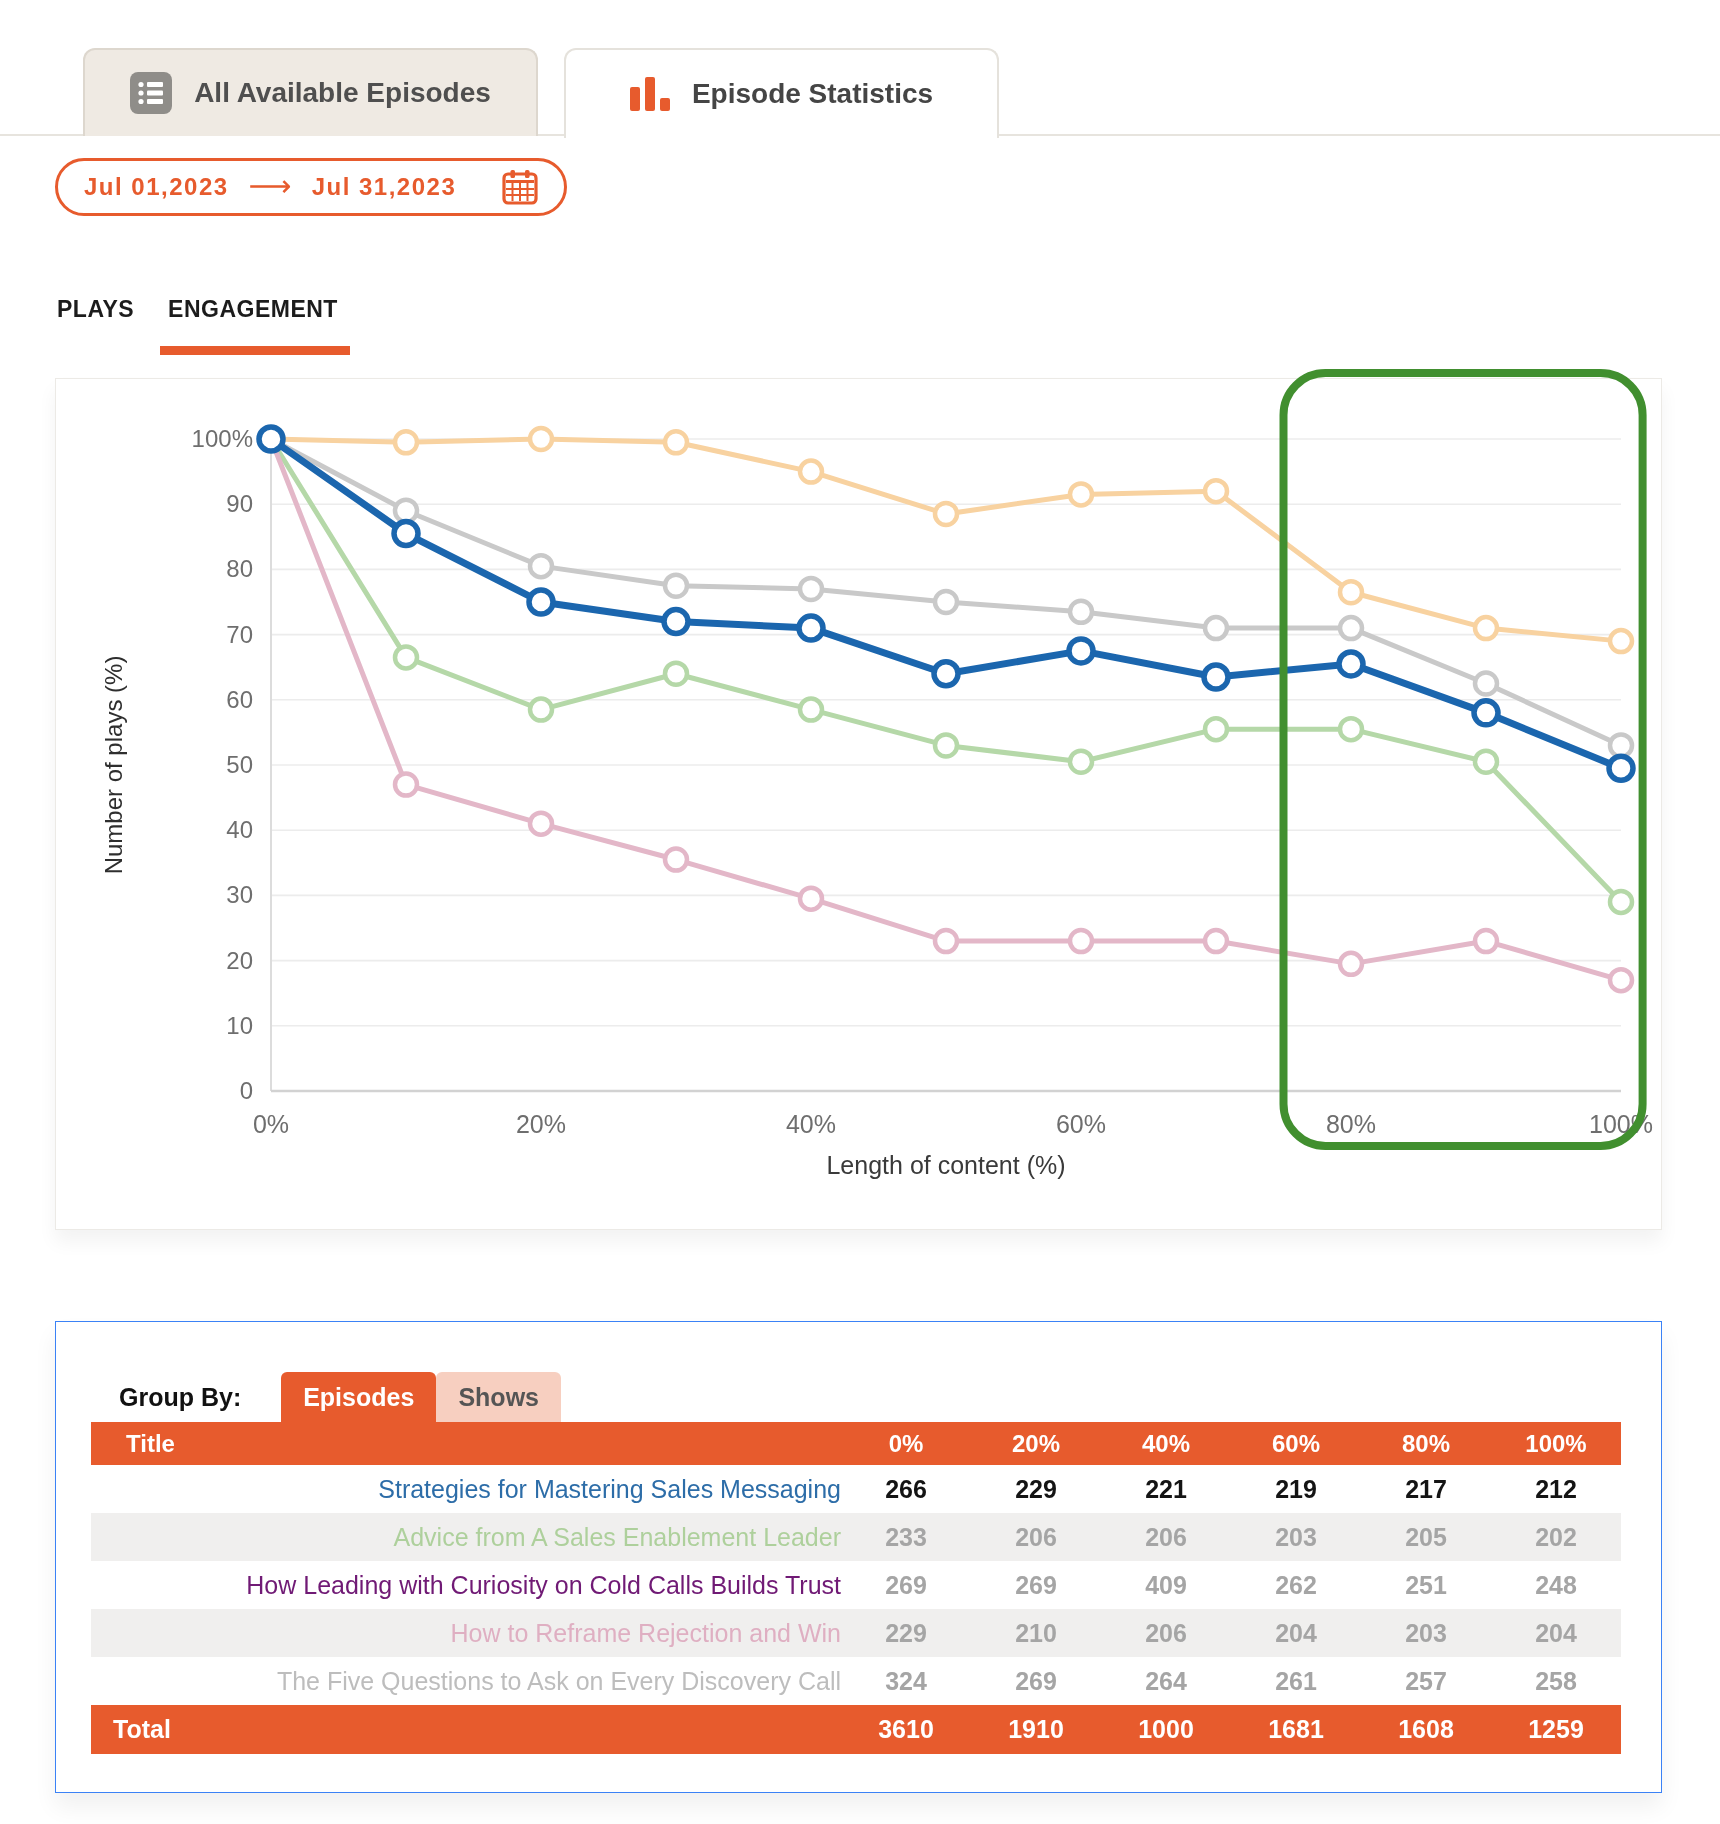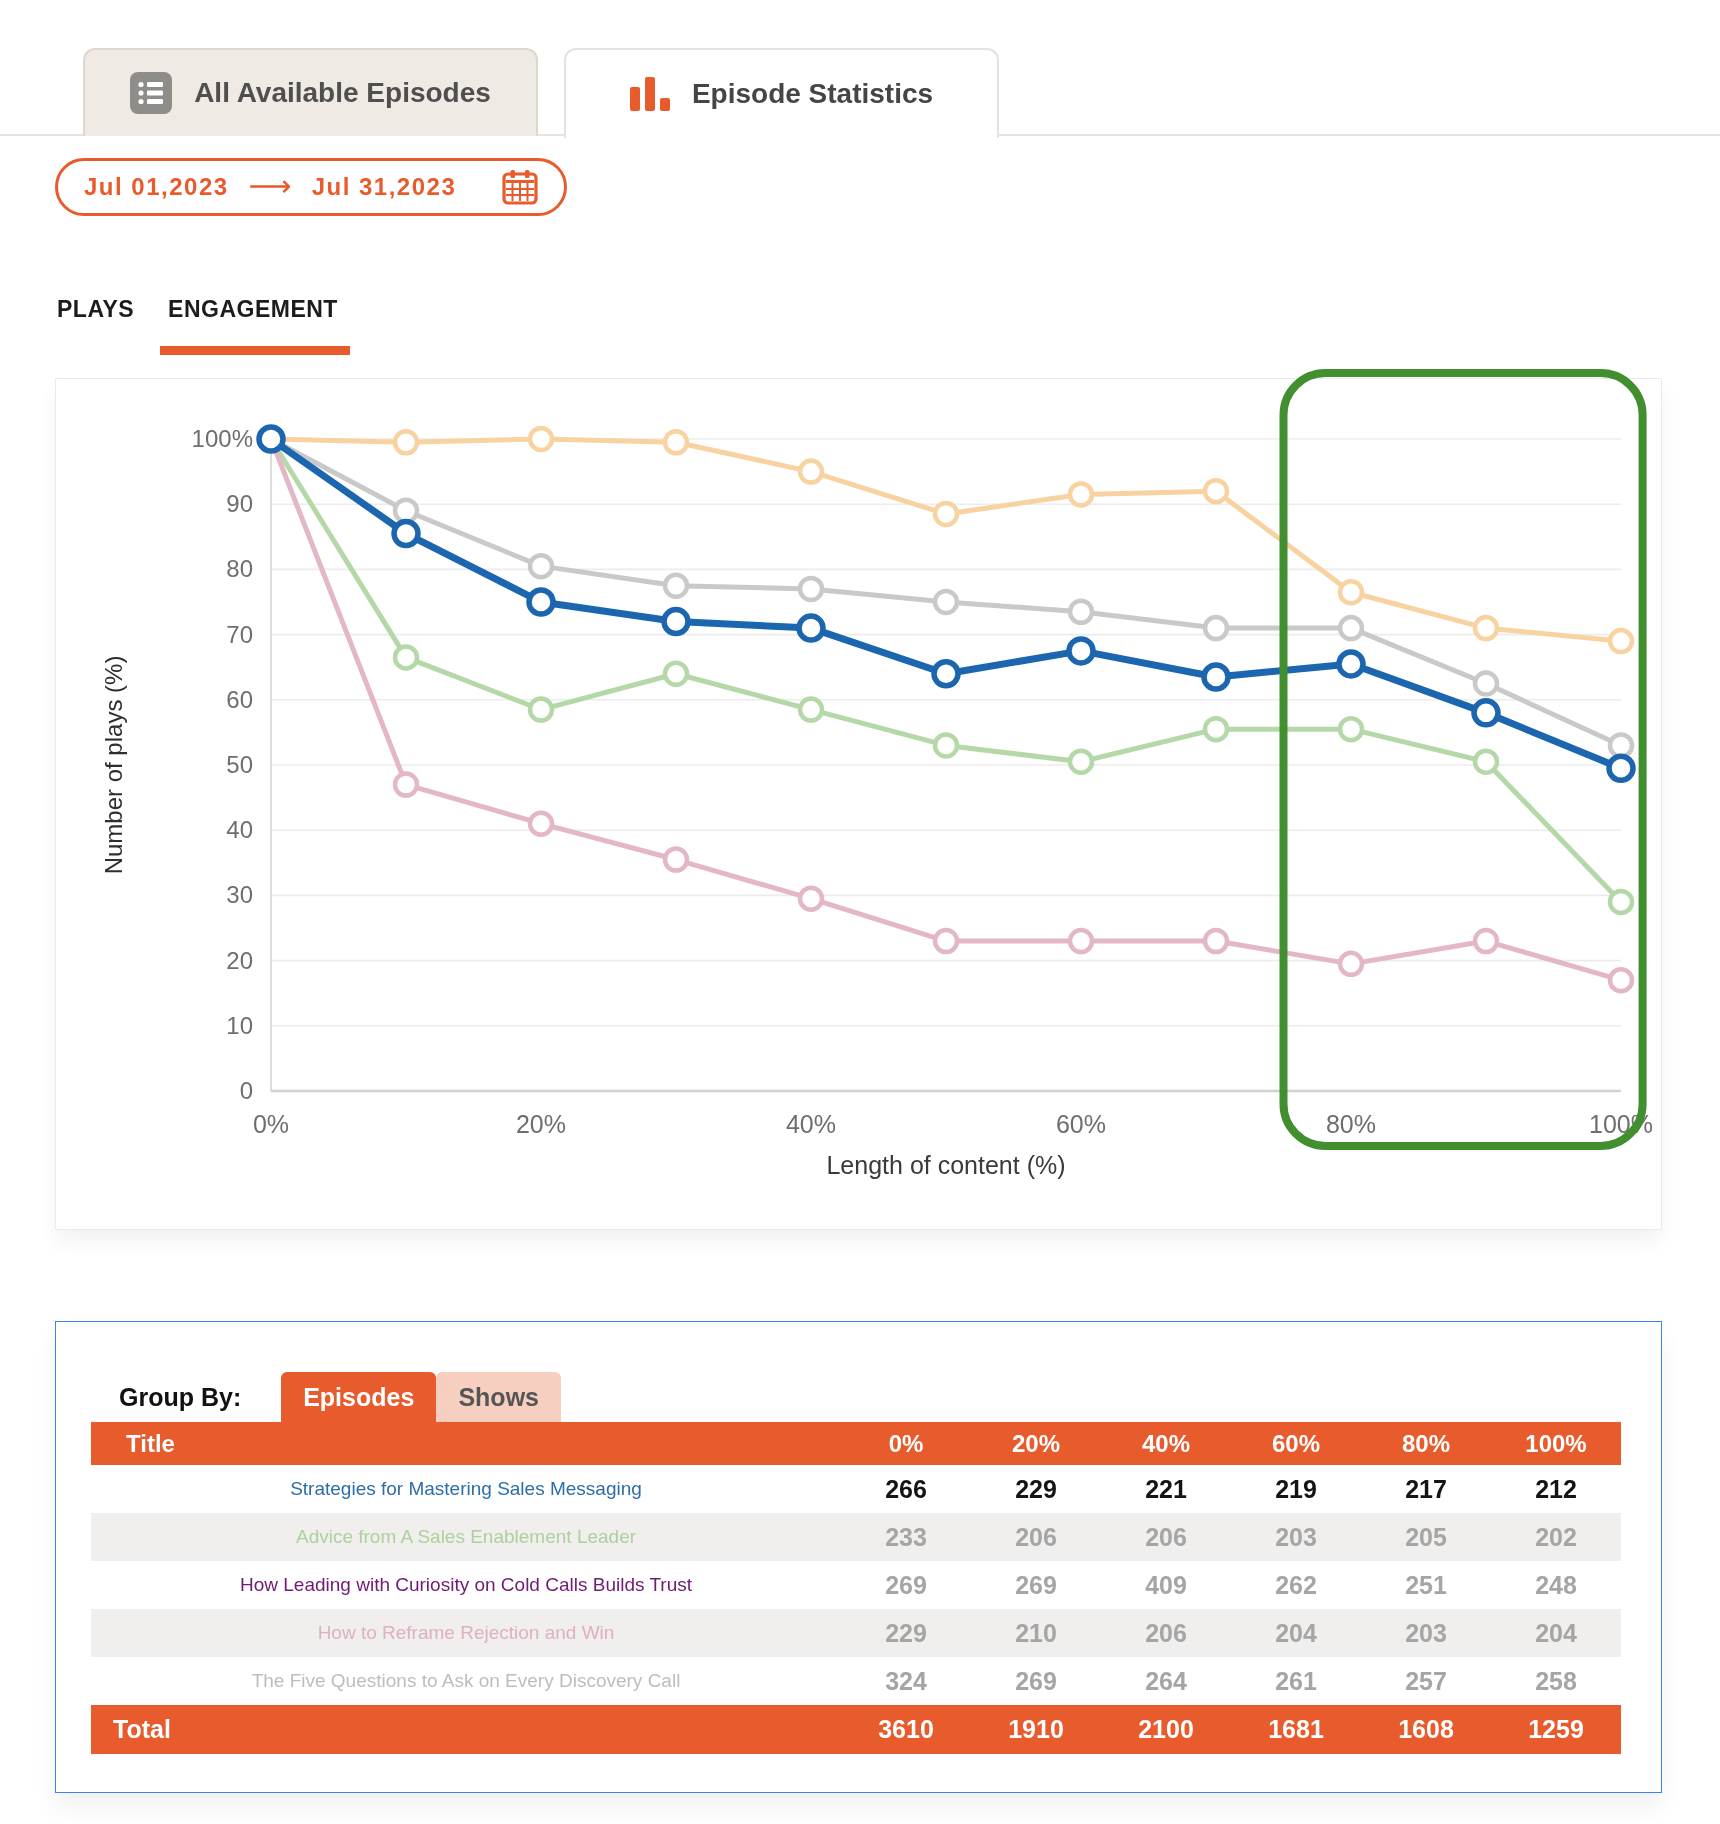--- a/index.html
+++ b/index.html
@@ -43,21 +43,21 @@
     border-radius:6px 6px 0 0;cursor:pointer;}
   .gtab.episodes{width:155px;background:#e75b2d;color:#fff;}
   .gtab.shows{width:125px;background:#f7cfc0;color:#555;}
   table.stats{position:absolute;left:35px;top:100px;width:1530px;border-collapse:collapse;table-layout:fixed;}
   table.stats th,table.stats td{padding:0;margin:0;}
   tr.hdr{height:43px;background:#e75b2d;color:#fff;}
   tr.hdr th{font-size:24px;font-weight:bold;text-align:center;}
   tr.hdr th.title-col{text-align:left;padding-left:35px;}
   tr.datarow{height:48px;background:#fff;}
   tr.datarow.stripe{background:#f0efee;}
-  td.ep-title{font-size:19px;text-align:center;padding-left:35px;white-space:nowrap;overflow:hidden;cursor:pointer;}
+  td.ep-title{font-size:25px;text-align:right;padding-left:35px;white-space:nowrap;overflow:hidden;cursor:pointer;}
   td.val{font-size:25px;font-weight:bold;text-align:center;color:#a5a5a5;}
   tr.datarow.hl td.val{color:#141414;}
   tr.totalrow{height:49px;background:#e75b2d;color:#fff;}
   tr.totalrow td{font-size:25px;font-weight:bold;text-align:center;}
   tr.totalrow td.title-col{text-align:left;padding-left:22px;}
 </style>
 </head>
 <body>
 
 <div class="tabs-divider"></div>
@@ -290,20 +290,20 @@
           <td class="val">269</td>
           <td class="val">264</td>
           <td class="val">261</td>
           <td class="val">257</td>
           <td class="val">258</td>
         </tr>
         <tr class="totalrow">
           <td class="title-col">Total</td>
           <td>3610</td>
           <td>1910</td>
-          <td>2100</td>
+          <td>1000</td>
           <td>1681</td>
           <td>1608</td>
           <td>1259</td>
         </tr>
       </tbody>
   </table>
 </div>
 
 </body></html>

